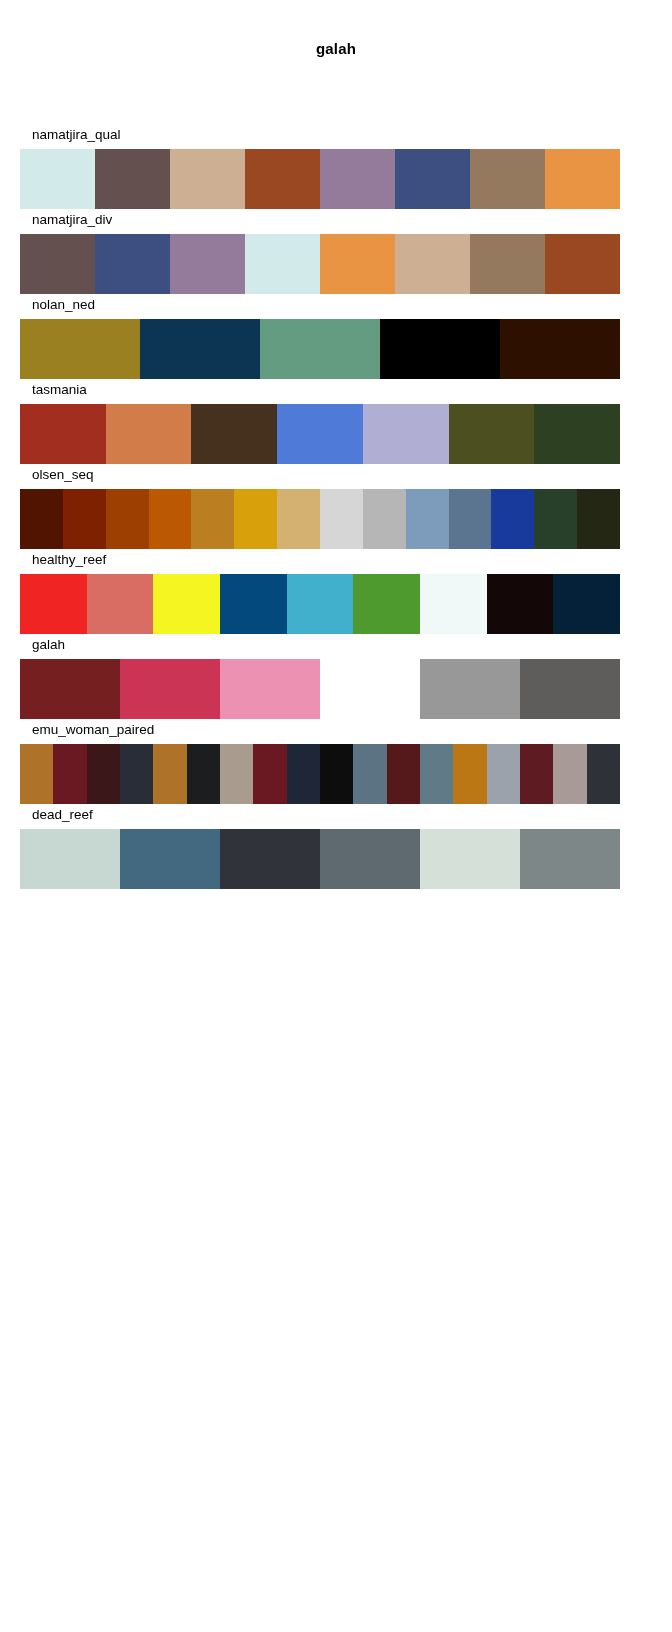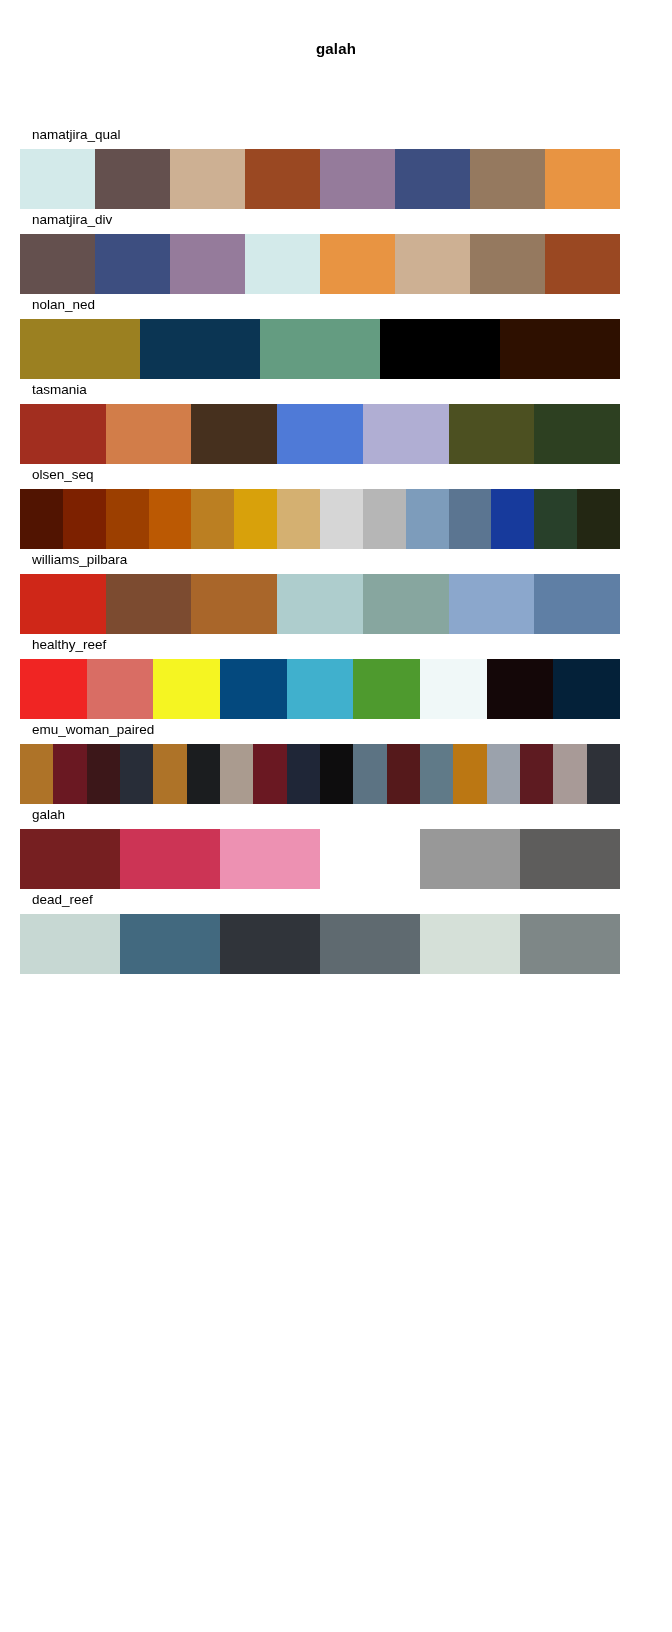--- a/index.html
+++ b/index.html
@@ -135,43 +135,42 @@
           <div class="swatch" style="background: rgb(214, 214, 214);"></div>
           <div class="swatch" style="background: rgb(182, 182, 182);"></div>
           <div class="swatch" style="background: rgb(125, 156, 187);"></div>
           <div class="swatch" style="background: rgb(91, 117, 145);"></div>
           <div class="swatch" style="background: rgb(23, 58, 156);"></div>
           <div class="swatch" style="background: rgb(40, 64, 42);"></div>
           <div class="swatch" style="background: rgb(35, 39, 19);"></div>
         </div>
       </div>
       <div class="palette-row">
-        <div class="palette-label">williams_pilbara</div>
-        <div class="swatch-strip">
-          <div class="swatch" style="background: rgb(207, 39, 24);"></div>
-          <div class="swatch" style="background: rgb(124, 75, 48);"></div>
-          <div class="swatch" style="background: rgb(169, 102, 42);"></div>
-          <div class="swatch" style="background: rgb(174, 205, 205);"></div>
-          <div class="swatch" style="background: rgb(135, 166, 159);"></div>
-          <div class="swatch" style="background: rgb(139, 167, 204);"></div>
-          <div class="swatch" style="background: rgb(95, 127, 165);"></div>
-        </div>
-      </div>
-      <div class="palette-row">
         <div class="palette-label">healthy_reef</div>
         <div class="swatch-strip">
           <div class="swatch" style="background: rgb(240, 37, 35);"></div>
           <div class="swatch" style="background: rgb(217, 109, 100);"></div>
           <div class="swatch" style="background: rgb(245, 245, 34);"></div>
           <div class="swatch" style="background: rgb(4, 73, 126);"></div>
           <div class="swatch" style="background: rgb(64, 176, 205);"></div>
           <div class="swatch" style="background: rgb(78, 154, 46);"></div>
           <div class="swatch" style="background: rgb(240, 248, 248);"></div>
           <div class="swatch" style="background: rgb(20, 7, 8);"></div>
           <div class="swatch" style="background: rgb(4, 33, 57);"></div>
+        </div>
+      </div>
+      <div class="palette-row">
+        <div class="palette-label">galah</div>
+        <div class="swatch-strip">
+          <div class="swatch" style="background: rgb(118, 31, 33);"></div>
+          <div class="swatch" style="background: rgb(204, 52, 85);"></div>
+          <div class="swatch" style="background: rgb(237, 145, 178);"></div>
+          <div class="swatch" style="background: rgb(255, 255, 255);"></div>
+          <div class="swatch" style="background: rgb(152, 152, 152);"></div>
+          <div class="swatch" style="background: rgb(94, 93, 92);"></div>
         </div>
       </div>
       <div class="palette-row">
         <div class="palette-label">emu_woman_paired</div>
         <div class="swatch-strip">
           <div class="swatch" style="background: rgb(174, 115, 40);"></div>
           <div class="swatch" style="background: rgb(106, 24, 34);"></div>
           <div class="swatch" style="background: rgb(60, 23, 25);"></div>
           <div class="swatch" style="background: rgb(40, 45, 56);"></div>
           <div class="swatch" style="background: rgb(174, 115, 40);"></div>
@@ -184,31 +183,20 @@
           <div class="swatch" style="background: rgb(85, 25, 27);"></div>
           <div class="swatch" style="background: rgb(96, 122, 136);"></div>
           <div class="swatch" style="background: rgb(187, 119, 19);"></div>
           <div class="swatch" style="background: rgb(155, 162, 172);"></div>
           <div class="swatch" style="background: rgb(94, 27, 33);"></div>
           <div class="swatch" style="background: rgb(168, 154, 151);"></div>
           <div class="swatch" style="background: rgb(46, 49, 56);"></div>
         </div>
       </div>
       <div class="palette-row">
-        <div class="palette-label">galah</div>
-        <div class="swatch-strip">
-          <div class="swatch" style="background: rgb(118, 31, 33);"></div>
-          <div class="swatch" style="background: rgb(204, 52, 85);"></div>
-          <div class="swatch" style="background: rgb(237, 145, 178);"></div>
-          <div class="swatch" style="background: rgb(255, 255, 255);"></div>
-          <div class="swatch" style="background: rgb(152, 152, 152);"></div>
-          <div class="swatch" style="background: rgb(94, 93, 92);"></div>
-        </div>
-      </div>
-      <div class="palette-row">
         <div class="palette-label">dead_reef</div>
         <div class="swatch-strip">
           <div class="swatch" style="background: rgb(199, 216, 211);"></div>
           <div class="swatch" style="background: rgb(66, 105, 127);"></div>
           <div class="swatch" style="background: rgb(48, 52, 58);"></div>
           <div class="swatch" style="background: rgb(95, 106, 112);"></div>
           <div class="swatch" style="background: rgb(213, 224, 216);"></div>
           <div class="swatch" style="background: rgb(126, 135, 135);"></div>
         </div>
       </div>

